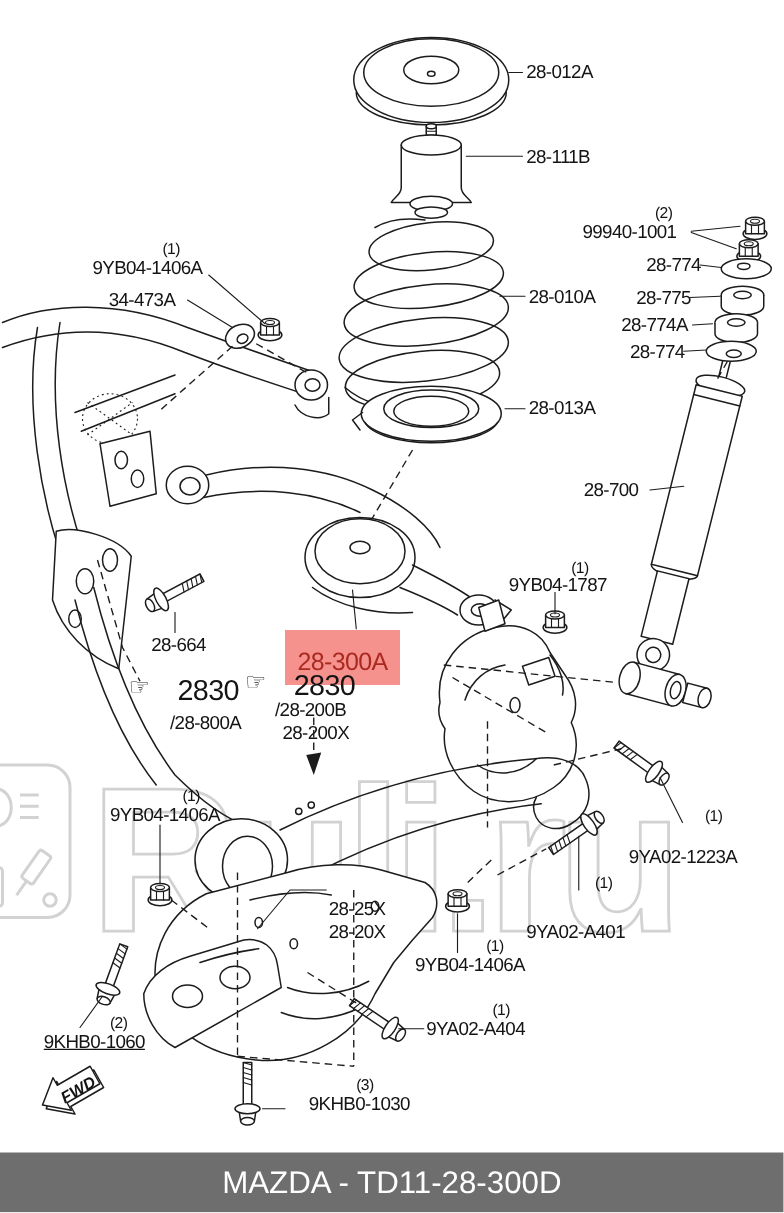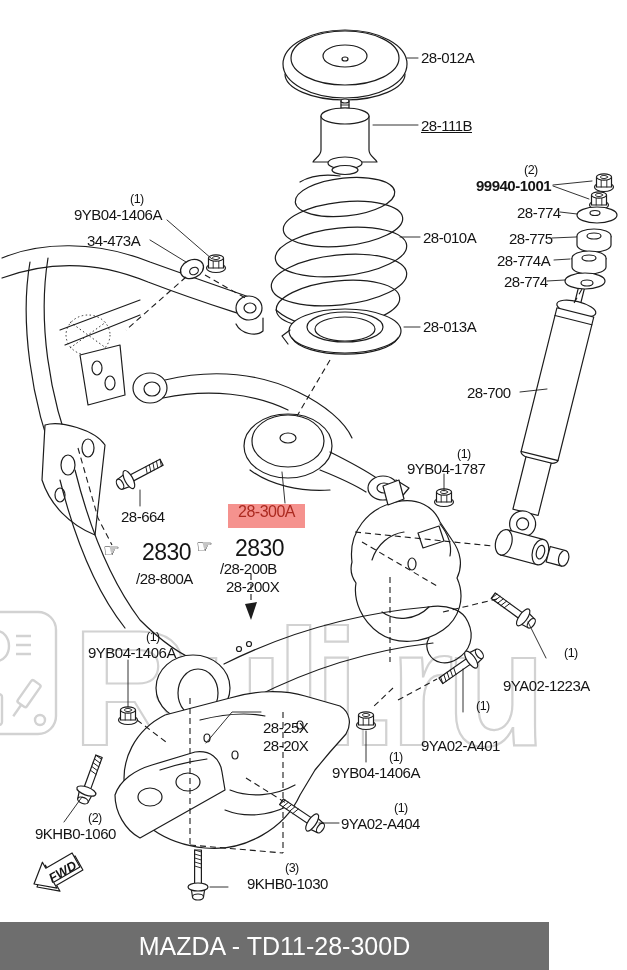--- a/index.html
+++ b/index.html
@@ -24,25 +24,25 @@
   .dot { fill:none; stroke:var(--line,#1c1c1c); stroke-width:0.9; stroke-dasharray:1.5 2.5; }
   
   #labels { position:absolute; left:0; top:0; width:559px; height:922px; z-index:3; }
   .lbl {
     position:absolute; font-size:15px; line-height:1.05; color:#141414;
     letter-spacing:-0.5px; white-space:nowrap;
   }
   .lbl.big { font-size:23px; letter-spacing:-0.5px; }
   .lbl.qty { font-size:12.5px; }
   .lbl.hl  { background:var(--highlight-bg,#f5928e); color:var(--highlight-text,#ab2a20);
-             font-size:16px; padding:0 10px 7px 10px; }
+             font-size:20px; padding:16px 10px 7px 10px; }
   .hand { position:absolute; font-size:19px; color:#222; line-height:1; }
   
   .footer {
-    position:absolute; left:0; bottom:0; width:549px; height:48px; z-index:4;
+    position:absolute; left:0; bottom:0; width:627px; height:48px; z-index:4;
     background:var(--footer-bg,#6e6e6e); color:var(--footer-text,#fff);
     display:flex; align-items:center; justify-content:center; gap:38px;
     font-size:25px;
   }
 </style>
 </head>
 <body>
 
 <div class="stage">
 
@@ -280,22 +280,22 @@
 
     <g>
       <path class="ln" transform="translate(3,3)" d="M72.1,853 L45.8,868.2 L42.4,862.2 L34,884 L57,888.2 L53.6,882.2 L79.9,867 Z"></path>
       <path class="wf" d="M72.1,853 L45.8,868.2 L42.4,862.2 L34,884 L57,888.2 L53.6,882.2 L79.9,867 Z"></path>
       <text x="46" y="877" transform="rotate(-30 60 869)" font-family="Liberation Sans, sans-serif" font-size="13" font-weight="bold" font-style="italic" fill="#141414">FWD</text>
     </g>
   </svg>
 
   <div id="labels">
       <div class="lbl" style="left: 421px; top: 50px;">28-012A</div>
-      <div class="lbl" style="left: 421px; top: 118px; text-decoration: underline;">28-111B</div>
-      <div class="lbl" style="left: 476px; top: 178px; font-weight: bold;">99940-1001</div>
+      <div class="lbl" style="left: 421px; top: 118px;">28-111B</div>
+      <div class="lbl" style="left: 466px; top: 178px;">99940-1001</div>
       <div class="lbl qty" style="left: 524px; top: 164px;">(2)</div>
       <div class="lbl" style="left: 517px; top: 205px;">28-774</div>
       <div class="lbl" style="left: 509px; top: 231px;">28-775</div>
       <div class="lbl" style="left: 497px; top: 253px;">28-774A</div>
       <div class="lbl" style="left: 504px; top: 274px;">28-774</div>
       <div class="lbl" style="left: 423px; top: 230px;">28-010A</div>
       <div class="lbl" style="left: 423px; top: 319px;">28-013A</div>
       <div class="lbl" style="left: 467px; top: 385px; text-align: right;">28-700</div>
       <div class="lbl" style="left: 74px; top: 207px;">9YB04-1406A</div>
       <div class="lbl qty" style="left: 130px; top: 193px;">(1)</div>
@@ -314,21 +314,21 @@
       <div class="lbl" style="left: 263px; top: 703px; margin-top: 35px;">28-20X</div>
       <div class="lbl" style="left: 263px; top: 720px;">28-25X</div>
       <div class="lbl" style="left: 332px; top: 765px;">9YB04-1406A</div>
       <div class="lbl qty" style="left: 389px; top: 751px;">(1)</div>
       <div class="lbl" style="left: 503px; top: 661px; margin-top: 17px;">9YA02-1223A</div>
       <div class="lbl qty" style="left: 564px; top: 647px;">(1)</div>
       <div class="lbl" style="left: 421px; top: 714px; margin-top: 24px;">9YA02-A401</div>
       <div class="lbl qty" style="left: 476px; top: 700px;">(1)</div>
       <div class="lbl" style="left: 341px; top: 816px;">9YA02-A404</div>
       <div class="lbl qty" style="left: 394px; top: 802px;">(1)</div>
-      <div class="lbl" style="left: 35px; top: 826px;">9KHB0-1060</div>
+      <div class="lbl" style="left: 35px; top: 826px; text-decoration: underline;">9KHB0-1060</div>
       <div class="lbl qty" style="left: 88px; top: 812px;">(2)</div>
       <div class="lbl" style="left: 231px; top: 876px; margin-left: 16px;">9KHB0-1030</div>
       <div class="lbl qty" style="left: 285px; top: 862px;">(3)</div>
       <div class="hand" style="left: 103px; top: 541px;">☞</div>
       <div class="hand" style="left: 196px; top: 537px;">☞</div>
     </div>
 
   <div class="footer">
     <span>MAZDA - TD11-28-300D</span>
   </div>

